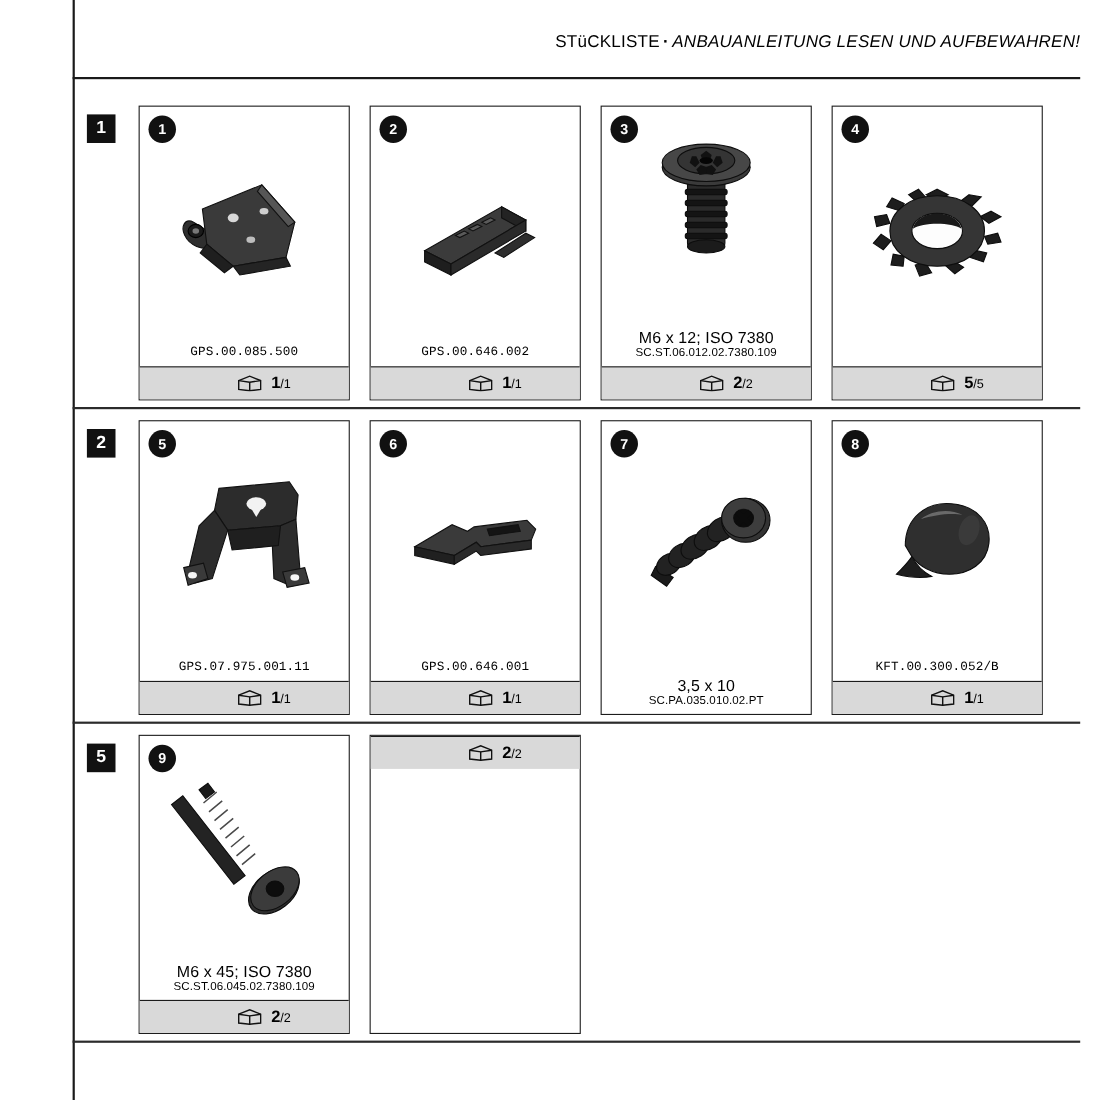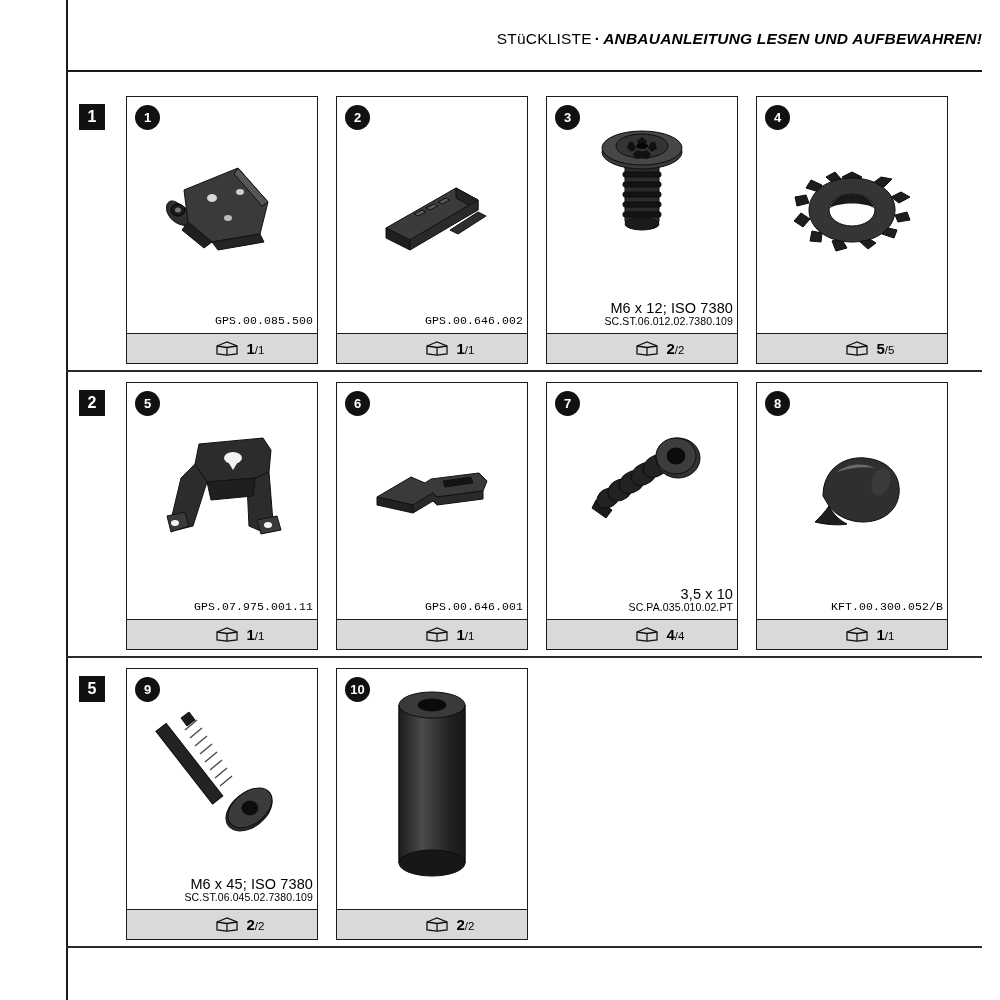--- a/index.html
+++ b/index.html
@@ -31,21 +31,21 @@
   }
   .header-text {
     position: absolute;
     right: 0; top: 0;
     font-size: 15.5px;
     letter-spacing: 0.2px;
     white-space: nowrap;
   }
   .header-text .bold { font-weight: normal; }
   .header-text .sep { font-weight: bold; padding: 0 3px; }
-  .header-text .ital { font-style: italic; font-weight: bold; }
+  .header-text .ital { font-style: italic; font-weight: normal; }
   .hr {
     position: absolute;
     left: 66px; right: 18px;
     height: 2px;
     background: #1a1a1a;
   }
   .hr.thin { height: 1.5px; background: #2b2b2b; }
 
   
   .section {
@@ -96,21 +96,21 @@
     color: #fff;
     font-size: 13px;
     font-weight: bold;
     display: flex;
     align-items: center;
     justify-content: center;
     z-index: 5;
   }
   .labels {
     padding: 2px 4px 5px 4px;
-    text-align: right;
+    text-align: center;
     line-height: 1.12;
   }
   .lab-main {
     font-size: 14.5px;
     letter-spacing: 0.1px;
   }
   .lab-sub {
     font-size: 10.5px;
     letter-spacing: 0.1px;
   }
@@ -385,30 +385,20 @@
               <ellipse cx="114" cy="42" rx="20" ry="18" fill="#3d3d3d"></ellipse>
               <ellipse cx="114" cy="42" rx="9" ry="8" fill="#0c0c0c"></ellipse>
               <path d="M108 36 l12 12 M120 36 l-12 12" stroke="#0c0c0c" stroke-width="5"></path>
             </g>
           </svg>
         </div>
         <div class="labels">
           <div class="lab-main">3,5 x 10</div>
           <div class="lab-sub">SC.PA.035.010.02.PT</div>
         </div>
-        <div class="qty-bar">
-          <svg class="box-icon" width="22" height="15" viewBox="0 0 22 15">
-            <g fill="none" stroke="#111" stroke-width="1.3">
-              <path d="M1 5 L11 1 L21 5 L21 13 L11 14.2 L1 13 Z"></path>
-              <path d="M1 5 L11 6.5 L21 5"></path>
-              <path d="M11 6.5 L11 14.2"></path>
-            </g>
-          </svg>
-          <span><span class="qty-num">4</span><span class="qty-den">/<span>4</span></span></span>
-        </div>
       </div>
 
       <div class="card" style="height:268px;">
         <div class="img-area">
           <div class="badge">8</div>
           <svg class="part" width="150" height="130" viewBox="0 0 150 130">
             <g stroke="#0d0d0d" stroke-width="1">
               <path d="M46 70 C46 44 66 30 88 32 C112 34 124 50 122 68 C120 86 104 96 86 96 C70 96 58 88 52 80 Z" fill="#2f2f2f"></path>
               <path d="M52 80 C48 86 42 92 38 96 C46 98 60 100 70 98 C62 94 56 88 52 80 Z" fill="#1e1e1e"></path>
               <path d="M60 46 C70 38 86 36 98 42 C88 40 72 42 60 46 Z" fill="#6a6a6a" stroke="none"></path>
@@ -465,40 +455,20 @@
               <path d="M1 5 L11 1 L21 5 L21 13 L11 14.2 L1 13 Z"></path>
               <path d="M1 5 L11 6.5 L21 5"></path>
               <path d="M11 6.5 L11 14.2"></path>
             </g>
           </svg>
           <span><span class="qty-num">2</span><span class="qty-den">/<span>2</span></span></span>
         </div>
       </div>
 
       <div class="card" style="height:272px;">
-        <div class="img-area">
-          <div class="badge">10</div>
-          <svg class="part" width="150" height="200" viewBox="0 0 150 200">
-            <g stroke="#0d0d0d" stroke-width="1">
-              <path d="M42 16 L108 16 L108 174 L42 174 Z" fill="#2b2b2b"></path>
-              <path d="M42 16 L108 16 L108 174 L42 174 Z" fill="url(#g1)"></path>
-              <defs>
-                <linearGradient id="g1" x1="0" y1="0" x2="1" y2="0">
-                  <stop offset="0" stop-color="#1c1c1c"></stop>
-                  <stop offset="0.35" stop-color="#4a4a4a"></stop>
-                  <stop offset="0.75" stop-color="#232323"></stop>
-                  <stop offset="1" stop-color="#171717"></stop>
-                </linearGradient>
-              </defs>
-              <ellipse cx="75" cy="16" rx="33" ry="13" fill="#3a3a3a"></ellipse>
-              <ellipse cx="75" cy="16" rx="14" ry="6" fill="#0a0a0a"></ellipse>
-              <ellipse cx="75" cy="174" rx="33" ry="13" fill="#171717"></ellipse>
-            </g>
-          </svg>
-        </div>
         <div class="qty-bar">
           <svg class="box-icon" width="22" height="15" viewBox="0 0 22 15">
             <g fill="none" stroke="#111" stroke-width="1.3">
               <path d="M1 5 L11 1 L21 5 L21 13 L11 14.2 L1 13 Z"></path>
               <path d="M1 5 L11 6.5 L21 5"></path>
               <path d="M11 6.5 L11 14.2"></path>
             </g>
           </svg>
           <span><span class="qty-num">2</span><span class="qty-den">/<span>2</span></span></span>
         </div>

